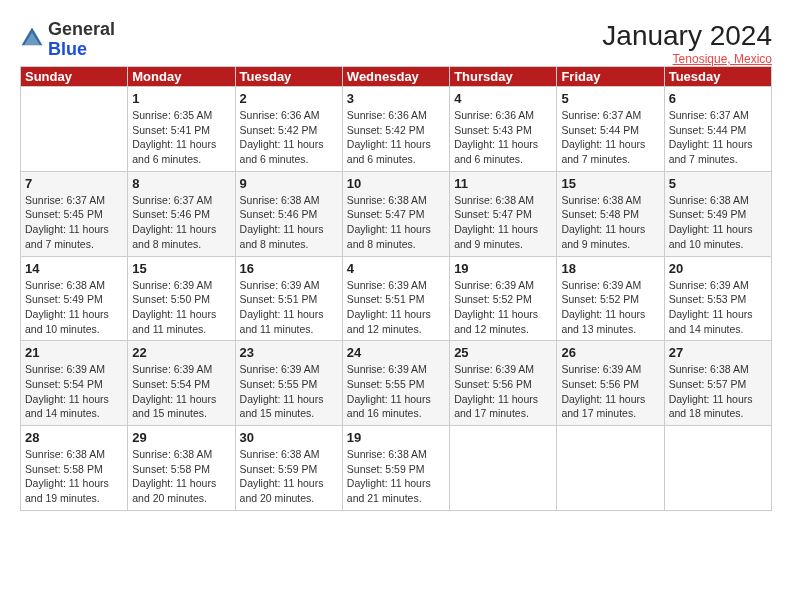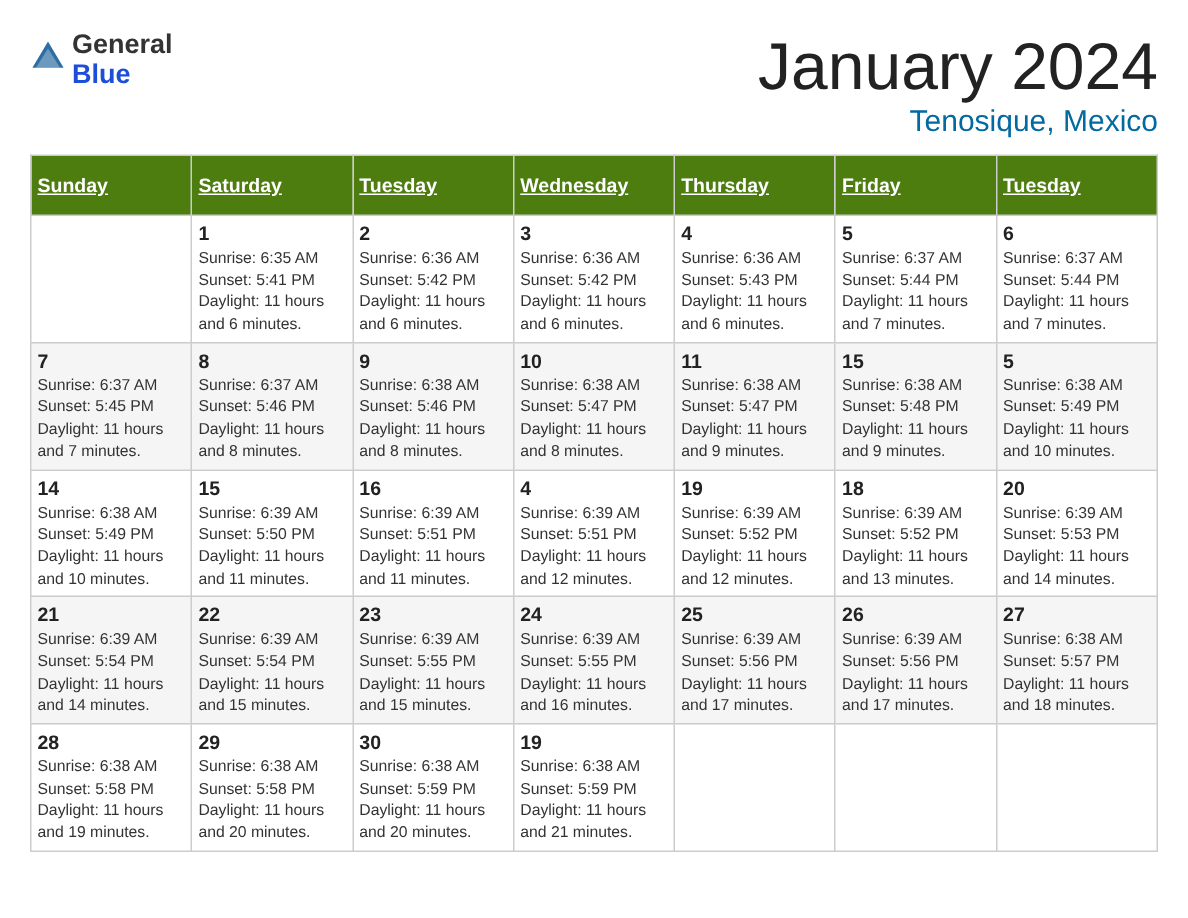--- a/index.html
+++ b/index.html
@@ -7,21 +7,20 @@
       font-family: Arial, sans-serif;
       background: #fff;
       width: 792px;
       min-height: 612px;
       padding: 20px;
     }
     .header {
       display: flex;
       justify-content: space-between;
       align-items: flex-start;
-      margin-bottom: 10px;
     }
     .logo {
       display: flex;
       align-items: center;
       gap: 4px;
     }
     .logo-text-general {
       font-size: 18px;
       font-weight: bold;
       color: #333;
@@ -34,42 +33,42 @@
       line-height: 1.1;
     }
     .logo-icon {
       width: 24px;
       height: 24px;
     }
     .title-block {
       text-align: right;
     }
     .title-month {
-      font-size: 44px;
+      font-size: 28px;
       font-weight: normal;
       color: #222;
     }
     .title-location {
-      font-size: 20px;
-      color: #0369a1;
+      font-size: 12px;
+      color: #ef4444;
+      text-decoration: underline;
     }
     table {
       width: 100%;
       border-collapse: collapse;
       font-size: 11px;
     }
     thead tr th {
-      background-color: #4d7c0f;
+      background-color: #b91c1c;
       color: #fff;
-      padding: 12px 4px;
+      padding: 2px 4px;
       text-align: left;
       font-weight: bold;
       font-size: 13px;
       border: 1px solid #ccc;
-      text-decoration: underline;
     }
     tbody tr td {
       vertical-align: top;
       border: 1px solid #ccc;
       padding: 4px;
       height: 80px;
       width: 14.28%;
     }
     tbody tr:nth-child(even) td {
       background-color: #f5f5f5;
@@ -116,21 +115,21 @@
   <div class="title-block">
     <div class="title-month">January 2024</div>
     <div class="title-location">Tenosique, Mexico</div>
   </div>
 </div>
 
 <table>
   <thead>
     <tr>
     <th>Sunday</th>
-        <th>Saturday</th>
+        <th>Monday</th>
         <th>Tuesday</th>
         <th>Wednesday</th>
         <th>Thursday</th>
         <th>Friday</th>
         <th>Tuesday</th>
       </tr>
   </thead>
   <tbody>
   <tr>
         <td class="empty-cell"></td>

